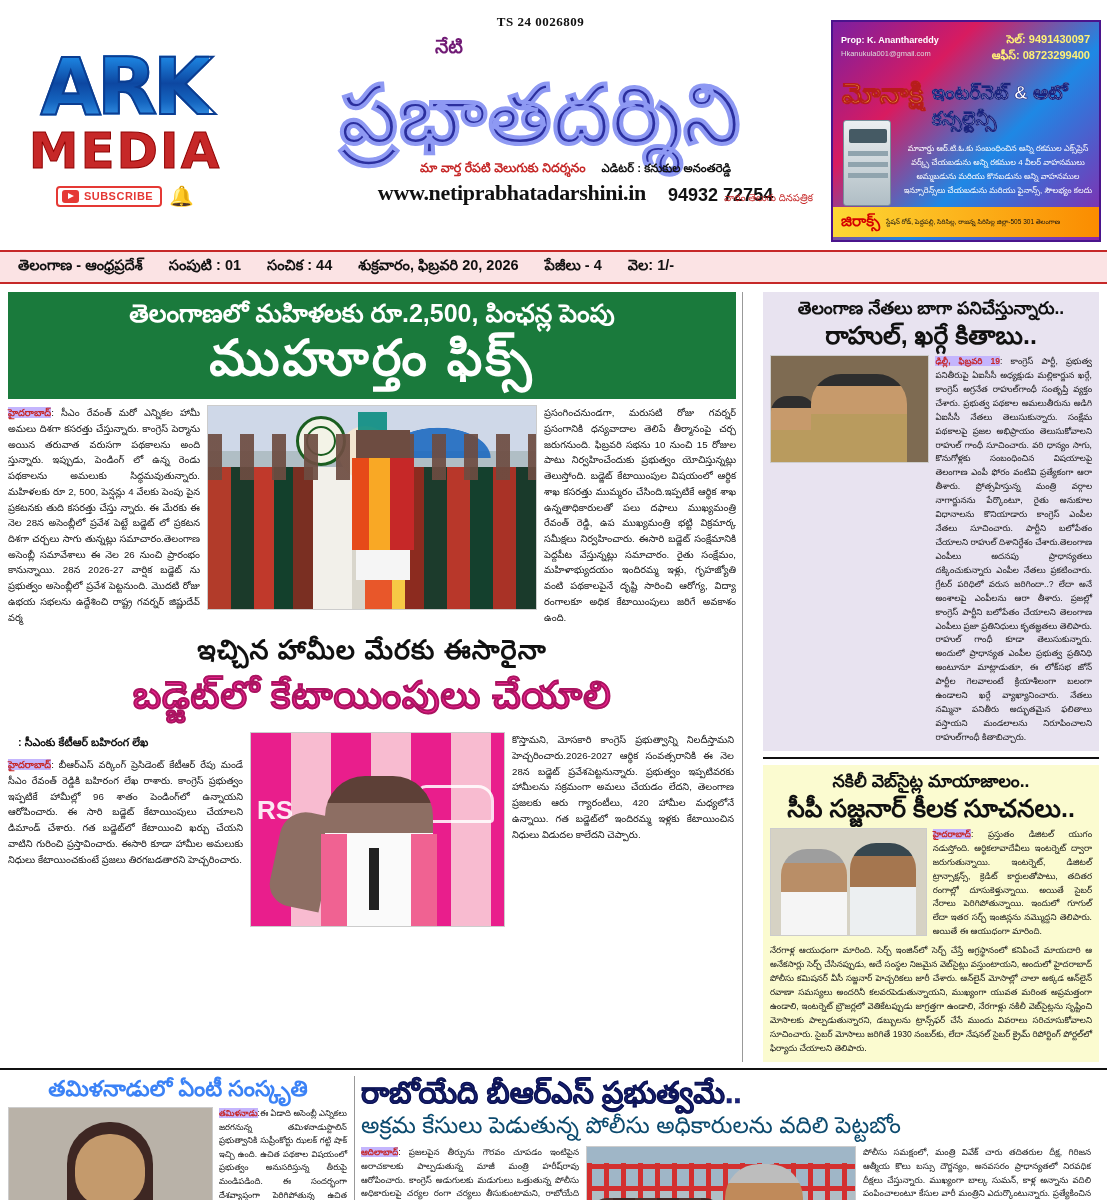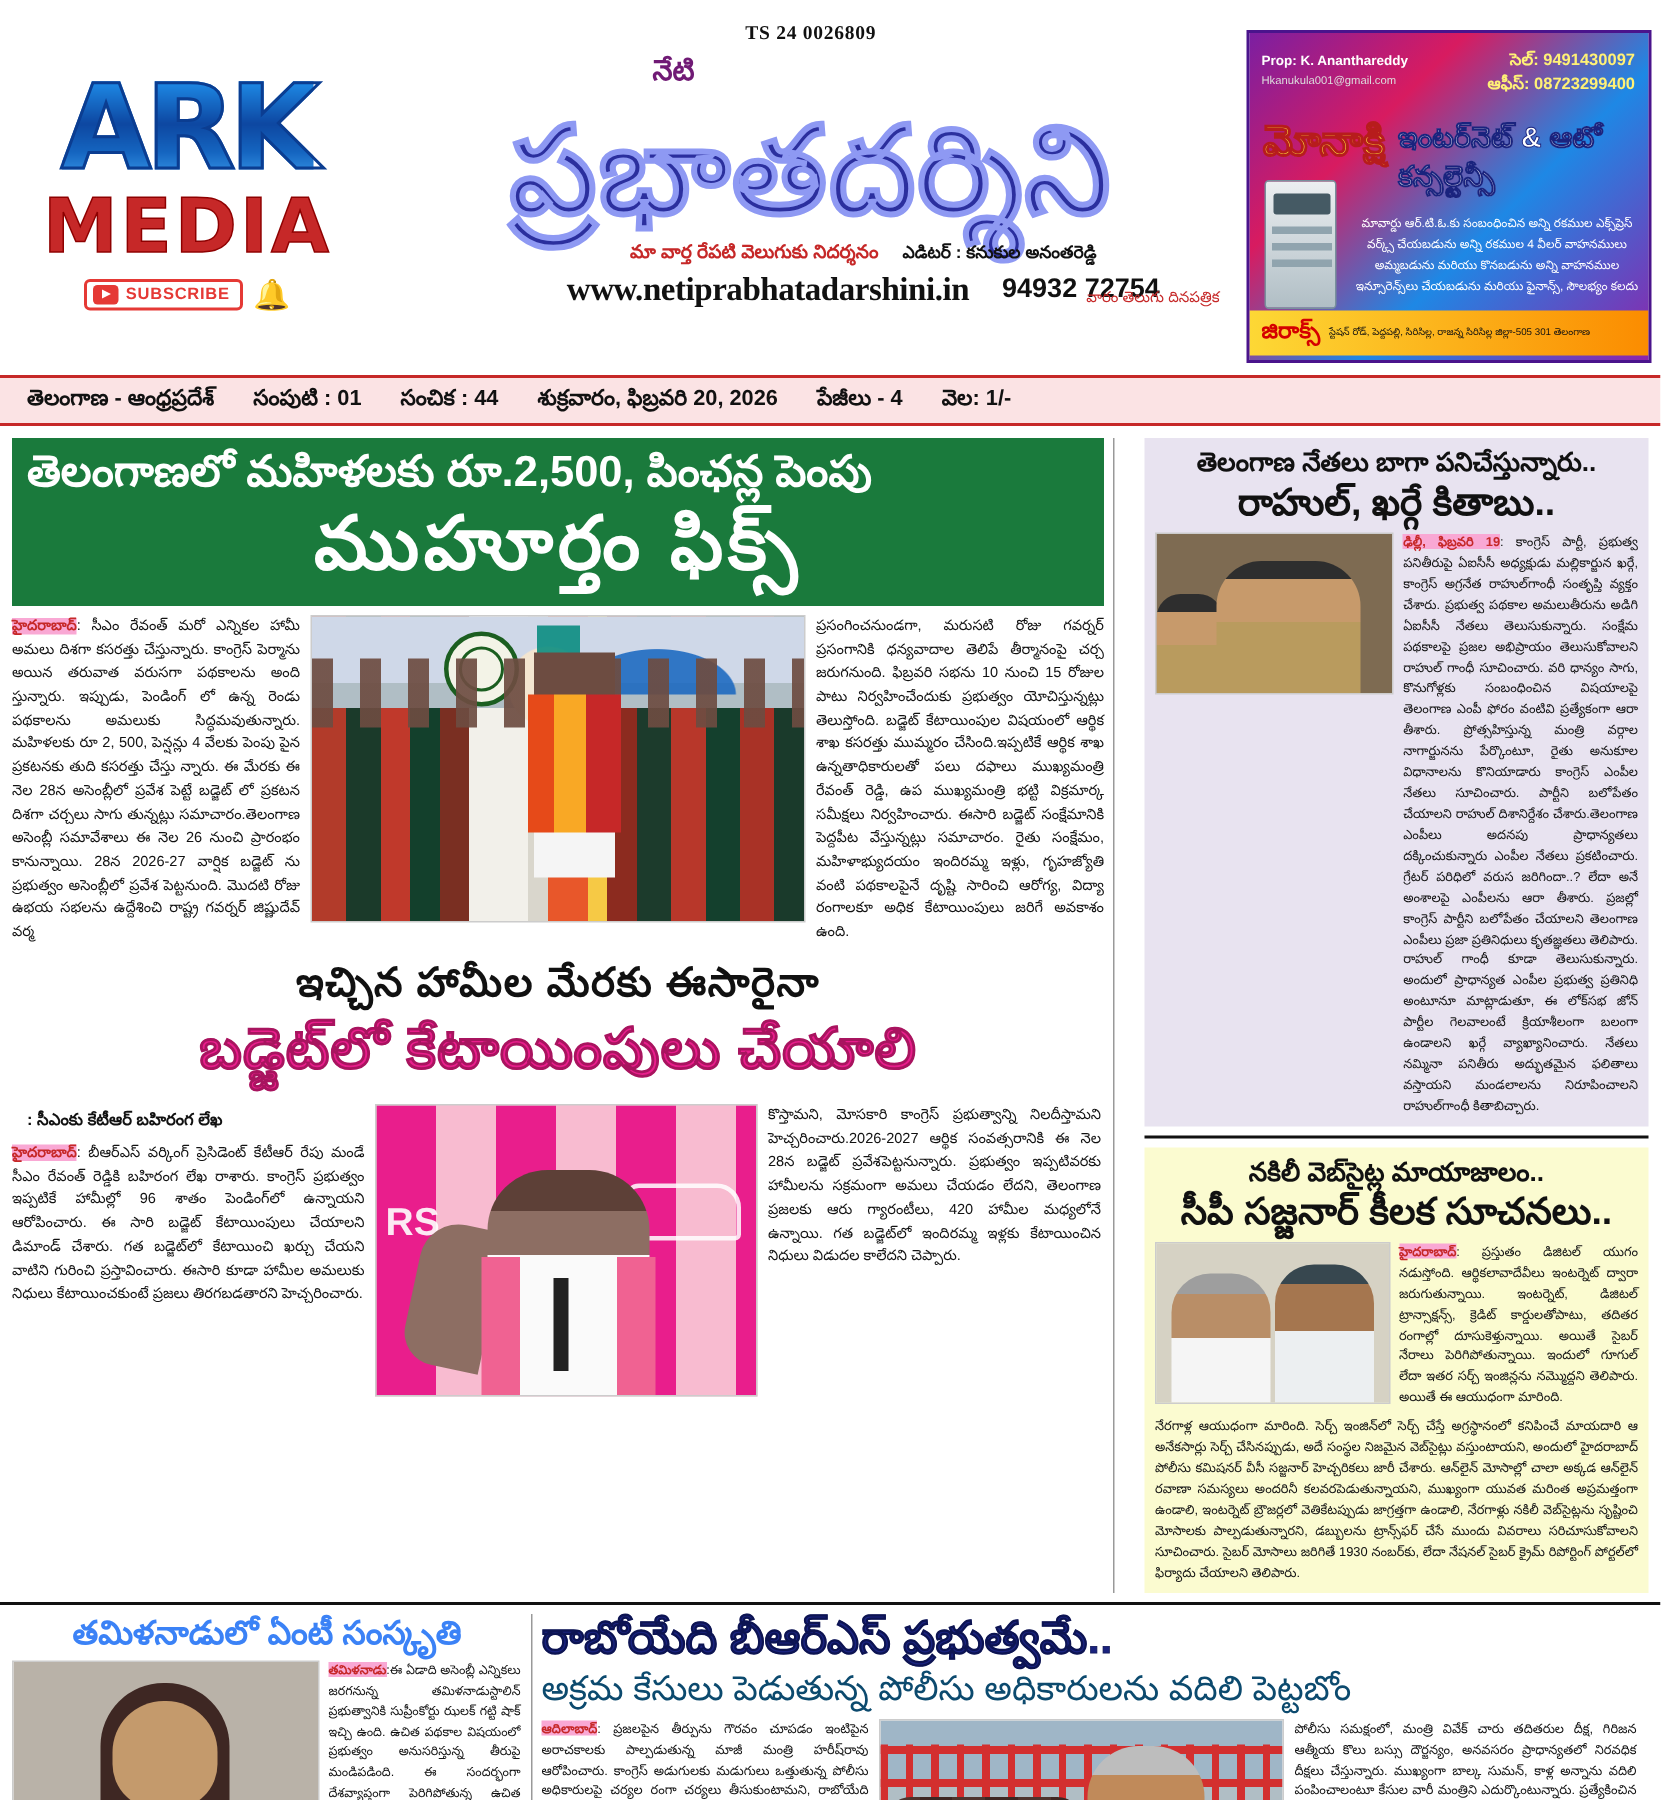--- a/index.html
+++ b/index.html
@@ -50,21 +50,21 @@
   .neti { font-size: 19px; color:#701a75; font-weight:700; position:absolute; top:36px; left: 185px; }
   .paper-name {
     font-size: 82px; font-weight: 700; color: #2b2f9e; line-height: 1.05;
     -webkit-text-stroke: 1.5px #8e99f3; letter-spacing: 1px; white-space: nowrap;
     margin-top: 18px;
   }
   .tagline-row { display:flex; align-items:flex-end; gap:16px; margin-top:2px; width:100%;
                  justify-content:center; padding-left: 70px;}
   .tagline { font-size:12.5px; color:#c62828; font-weight:700; }
   .editor { font-size:11.5px; color:#111; font-weight:600; }
-  .site-row { display:flex; align-items:center; gap:22px; margin-top:2px; padding-left:70px;}
+  .site-row { display:flex; align-items:flex-end; gap:22px; margin-top:2px; padding-left:70px;}
   .website { font-family:"Liberation Serif", serif; font-size:22px; font-weight:700; color:#111; letter-spacing:-0.3px; }
   .phone { font-family:"Liberation Sans", sans-serif; font-size:18px; font-weight:700; color:#111; }
   .sidetext { position:absolute; right: 18px; bottom: 44px; font-size:10px; color:#c62828; }
 
   
   .top-ad {
     width: 270px; height: 222px; margin: 12px 6px 0 0;
     background: linear-gradient(135deg,#7b1fa2 0%, #d81b60 30%, #1e88e5 60%, #8e24aa 100%);
     border: 2px solid #4a148c; position: relative; overflow: hidden; flex-shrink:0;
   }
@@ -97,27 +97,27 @@
   }
   .dl-item { white-space:nowrap; }
 
   
   .content { display:flex; padding: 8px 8px 0 8px; gap: 6px; }
   .col-left { width: 728px; }
   .col-right { width: 357px; }
 
   
   .green-box { background:#1a7a3c; padding: 7px 10px 12px 10px; }
-  .gh-kicker { color:#fff; font-size: 29px; font-weight:700; line-height:1.15; }
+  .gh-kicker { color:#fff; font-size: 25px; font-weight:700; text-align:center; line-height:1.15; }
   .gh-main { color:#fff; font-size: 50px; font-weight:700; text-align:center; letter-spacing: 3px;
              line-height:1.15; margin-top: 2px; }
 
   .lede-row { display:flex; gap:7px; margin-top:6px; }
   .col-txt { font-size: 9.7px; line-height: 1.62; color:#111; text-align: justify; }
-  .col-txt .place { color:#c62828; font-weight:700; background:#f9a8d4; }
+  .col-txt .place { color:#c62828; font-weight:700; background:#c4b5fd; }
   .w1 { width: 192px; }
   .w2 { width: 192px; }
   .photo { position:relative; overflow:hidden; border:1px solid #ccc; }
 
   
   .photo1 { width: 330px; height: 205px;
     background:
       radial-gradient(circle at 48% 23%, #f3e5d0 0 26px, transparent 27px),
       linear-gradient(180deg,#cfd8e8 0 22%, #b0bec5 22% 30%, transparent 30%),
       linear-gradient(90deg,

